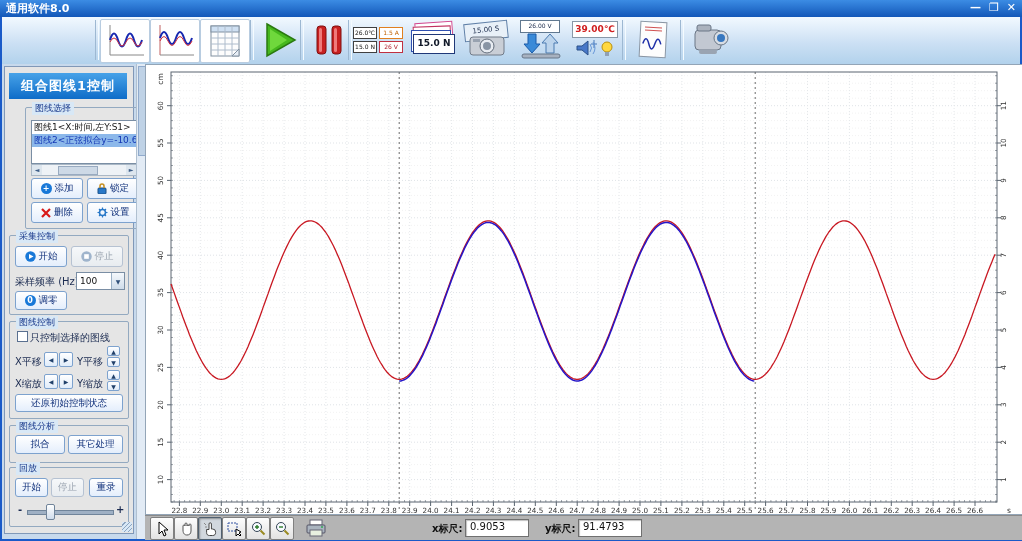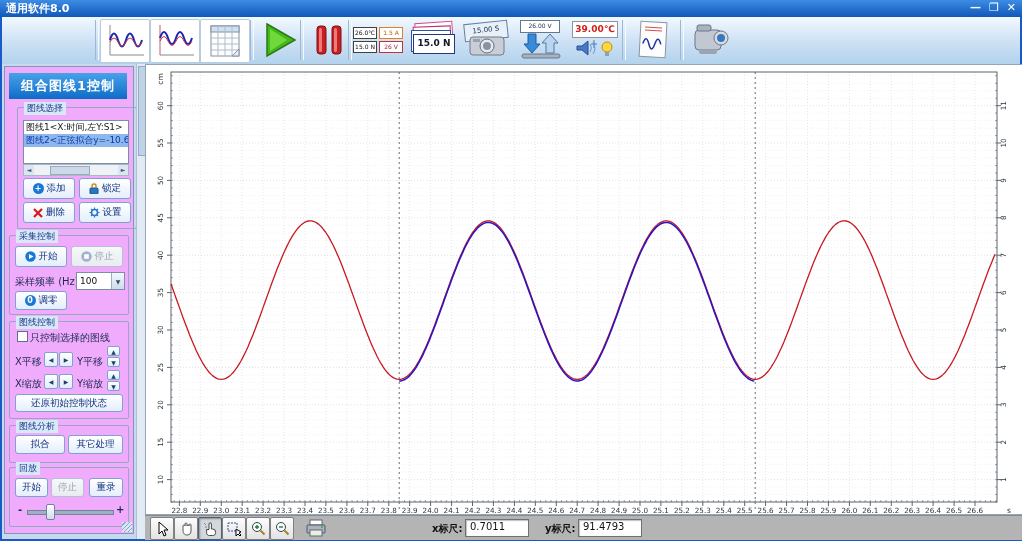--- a/index.html
+++ b/index.html
@@ -27,21 +27,21 @@
   .dbrand{position:absolute;left:2px;top:1px;font-size:5.5px;color:#c01010;font-weight:bold;}
   .dled{position:absolute;right:2px;top:2px;width:4px;height:4px;border-radius:50%;background:#e81010;}
   .dname{position:absolute;left:0;top:7px;width:100%;text-align:center;font-size:10px;font-weight:bold;color:#101820;}
   .ddash{position:absolute;left:0;top:18px;width:100%;text-align:center;font-size:5px;color:#fff;letter-spacing:2px;}
   .dtabs{position:absolute;left:2px;bottom:2px;width:80px;height:11px;display:flex;gap:1px;}
   .dtab{flex:1;background:#8a9aae;color:#fff;font-size:8px;text-align:center;line-height:11px;}
   .dtab.on{background:#18a048;}
   .meterbox{border:1px solid #404040;background:#fff;font-size:6px;line-height:10px;text-align:center;color:#111;}
   
   .sidebar{left:2px;top:64px;width:134px;height:475px;background:#c7d9ec;}
-  .panel{position:absolute;left:2px;top:2px;width:128px;height:466px;background:#f0abfc;border:1px solid #8098b8;}
+  .panel{position:absolute;left:2px;top:2px;width:128px;height:466px;background:#e5e5e5;border:1px solid #8098b8;}
   .phead{position:absolute;left:4px;top:6px;width:118px;height:26px;
     background:linear-gradient(#47a2e8,#0e6cc8);color:#fff;font-weight:bold;font-size:13px;
     display:flex;align-items:center;justify-content:center;letter-spacing:1px;}
   .grp{position:absolute;border:1px solid #93a9c0;border-radius:2px;}
   .glabel{position:absolute;top:-6px;left:6px;background:#d8e8f6;padding:0 3px;font-size:9px;color:#1a3a8c;}
   .list{position:absolute;left:5px;top:12px;width:104px;height:42px;background:#fff;
     border:1px solid #7a8ea4;overflow:hidden;font-size:9px;white-space:nowrap;}
   .litem{height:13px;line-height:13px;padding:0 2px;color:#202020;}
   .litem.sel{background:#8cb8ea;color:#1336b4;}
   .hscroll{position:absolute;left:5px;top:56px;width:104px;height:10px;background:#eef2f6;border:1px solid #aab8c6;display:flex;}
@@ -227,21 +227,21 @@
       <rect x="10" y="5" width="14" height="6" rx="2" fill="#aab2be" stroke="#6a7686"></rect>
       <rect x="12" y="30" width="18" height="4" rx="2" fill="#9aa4b2"></rect>
     </svg>
   </div>
 </div>
 
 <div class="abs sidebar">
   <div class="panel">
     <div class="phead">组合图线1控制</div>
 
-    <div class="grp" style="left:12px;top:40px;width:118px;height:120px">
+    <div class="grp" style="left:20px;top:40px;width:118px;height:120px">
       <span class="glabel">图线选择</span>
       <div class="list">
         <div class="litem">图线1&lt;X:时间,左Y:S1&gt;</div>
         <div class="litem sel">图线2&lt;正弦拟合y=-10.6195*s</div>
       </div>
       <div class="hscroll">
         <span class="harrow">◄</span>
         <span class="hthumb"></span>
         <span class="harrow" style="position:absolute;right:0">►</span>
       </div>
@@ -901,16 +901,16 @@
   </div>
   <div class="tbflat" style="left:157px;top:0;width:30px;height:24px">
     <svg width="24" height="20">
       <rect x="5" y="2" width="12" height="5" fill="#fff" stroke="#667"></rect>
       <rect x="2" y="7" width="18" height="8" rx="1" fill="#aab4c0" stroke="#556"></rect>
       <rect x="5" y="12" width="12" height="6" fill="#e8f0e0" stroke="#667"></rect>
       <circle cx="17" cy="9" r="1" fill="#3a5"></circle>
     </svg>
   </div>
   <span class="rlabel" style="left:287px">x标尺:</span>
-  <div class="rbox" style="left:320px">0.7011</div>
+  <div class="rbox" style="left:320px">0.9053</div>
   <span class="rlabel" style="left:400px">y标尺:</span>
   <div class="rbox" style="left:433px">91.4793</div>
 </div>
 
 </body></html>

